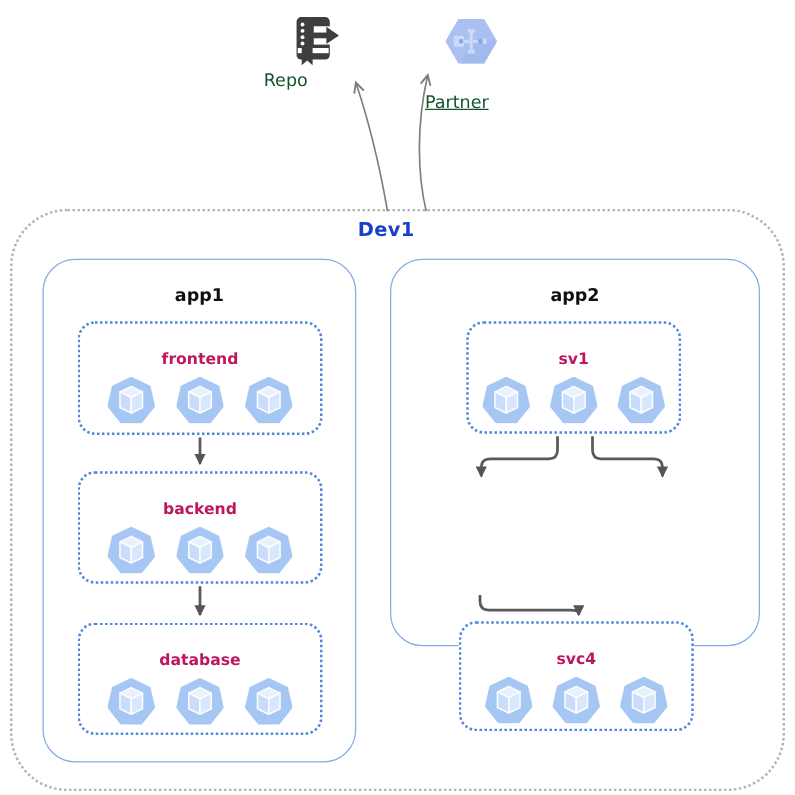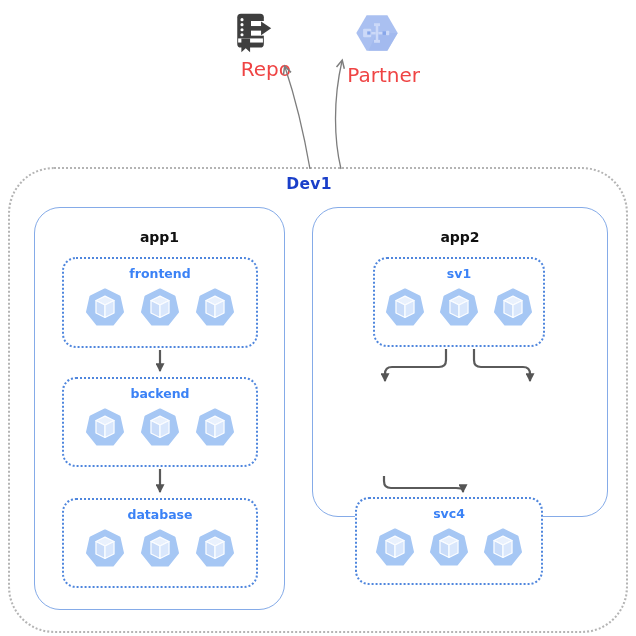--- a/index.html
+++ b/index.html
@@ -1,41 +1,41 @@
 <!DOCTYPE html>
 <html><head>
 <meta charset="utf-8">
 <style>
   * { margin:0; padding:0; box-sizing:border-box; }
   html,body { background:#ffffff; }
   body { font-family:"DejaVu Sans","Liberation Sans",sans-serif; }
   .stage { position:relative; width:636px; height:636px; background:#fff; overflow:hidden; }
 
   .ext-icon { position:absolute; }
-  .ext-label { position:absolute; font-size:20px; color:#ef4444; text-align:right; }
+  .ext-label { position:absolute; font-size:14px; color:#14532d; text-align:left; }
 
   .cluster {
     position:absolute; left:8px; top:167px; width:620px; height:466px;
     border:2px dotted #b4b4b4; border-radius:46px; background:#fff;
   }
   .cluster-label {
     position:absolute; left:249px; top:175px; width:120px; text-align:center;
     font-weight:bold; font-size:15.5px; color:#1a3fc9; letter-spacing:.3px;
   }
 
   .app {
     position:absolute; border:1.5px solid #85abe8; border-radius:26px; background:#fff;
   }
   .app-label { margin-top:21px; text-align:center; font-weight:bold; font-size:14px; color:#101010; }
 
   .service {
     position:absolute; border:2px dotted #4f86dd; border-radius:14px; background:#fff;
     display:flex; flex-direction:column; align-items:center;
   }
-  .svc-label { margin-top:7px; font-weight:bold; font-size:12.5px; color:#3b82f6;text-align:center; }
+  .svc-label { margin-top:20px; font-weight:bold; font-size:12.5px; color:#be185d;text-align:center; }
   .pods { display:flex; margin-top:7px; }
   .pod { width:38px; height:38px; display:inline-block; }
   .pod svg { display:block; }
 
   svg.overlay { position:absolute; left:0; top:0; pointer-events:none; }
 </style>
 </head>
 <body>
 
 <div class="stage">
@@ -68,21 +68,21 @@
         <rect x="20.9" y="13.8" width="6.2" height="3"></rect>
         <rect x="20.9" y="31.2" width="6.2" height="3"></rect>
         <rect x="22.7" y="15.6" width="2.6" height="16.8"></rect>
         <rect x="25.4" y="22.9" width="4.6" height="2.6"></rect>
         <rect x="33.4" y="21.6" width="3.4" height="4.8" rx="0.8"></rect>
       </g>
       <rect x="13.8" y="22.3" width="3.4" height="3.4" fill="#87a6ea"></rect>
       <rect x="29.8" y="22.3" width="3.6" height="3.6" fill="#87a6ea"></rect>
     </svg>
   </div>
-  <div class="ext-label" style="left:340px; top:63px; width:80px;">Partner</div>
+  <div class="ext-label" style="left:340px; top:74px; width:80px;text-decoration:underline;">Partner</div>
 
   <div class="cluster"></div>
   <div class="cluster-label">Dev1</div>
 
   <div class="app" style="left:34px; top:207px; width:251px; height:403px;">
     <div class="app-label">app1</div>
   </div>
 
   <div class="app" style="left:312px; top:207px; width:296px; height:310px;">
     <div class="app-label">app2</div>
@@ -230,21 +230,21 @@
       <path d="M20 2 L5.1 9.2 L1.5 25.2 L11.8 38.1 L28.2 38.1 L38.5 25.2 L34.9 9.2 Z" fill="#a6c7f4" stroke="#a6c7f4" stroke-width="3" stroke-linejoin="round"></path>
       <g stroke="#fbfdff" stroke-width="1.3" stroke-linejoin="round">
         <path d="M20 8.5 L29.5 13.2 L20 17.9 L10.5 13.2 Z" fill="#e9f1fd"></path>
         <path d="M10.5 13.2 L20 17.9 L20 31 L10.5 26.3 Z" fill="#c9dcf9"></path>
         <path d="M29.5 13.2 L20 17.9 L20 31 L29.5 26.3 Z" fill="#d9e7fc"></path>
       </g>
     </svg>
   </span>
 </div>
   </div>
-  <div class="service" style="left:355px; top:497px; width:188px; height:88px;">
+  <div class="service" style="left:367px; top:497px; width:188px; height:88px;">
     <div class="svc-label">svc4</div>
     <div class="pods" style="gap:16px;">
   <span class="pod">
     <svg viewBox="0 0 40 40" width="38" height="38">
       <path d="M20 2 L5.1 9.2 L1.5 25.2 L11.8 38.1 L28.2 38.1 L38.5 25.2 L34.9 9.2 Z" fill="#a6c7f4" stroke="#a6c7f4" stroke-width="3" stroke-linejoin="round"></path>
       <g stroke="#fbfdff" stroke-width="1.3" stroke-linejoin="round">
         <path d="M20 8.5 L29.5 13.2 L20 17.9 L10.5 13.2 Z" fill="#e9f1fd"></path>
         <path d="M10.5 13.2 L20 17.9 L20 31 L10.5 26.3 Z" fill="#c9dcf9"></path>
         <path d="M29.5 13.2 L20 17.9 L20 31 L29.5 26.3 Z" fill="#d9e7fc"></path>
       </g>

